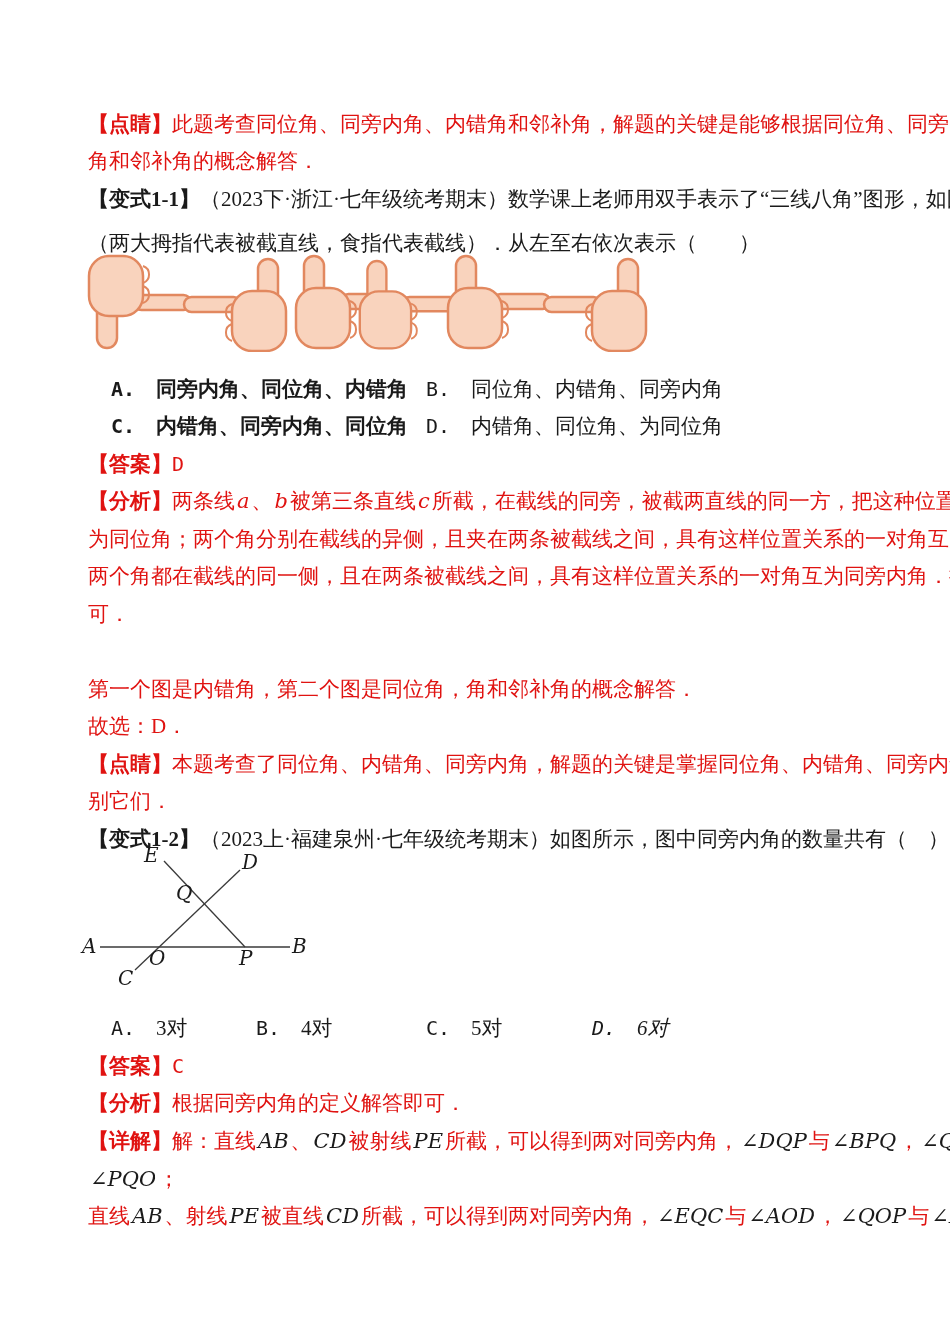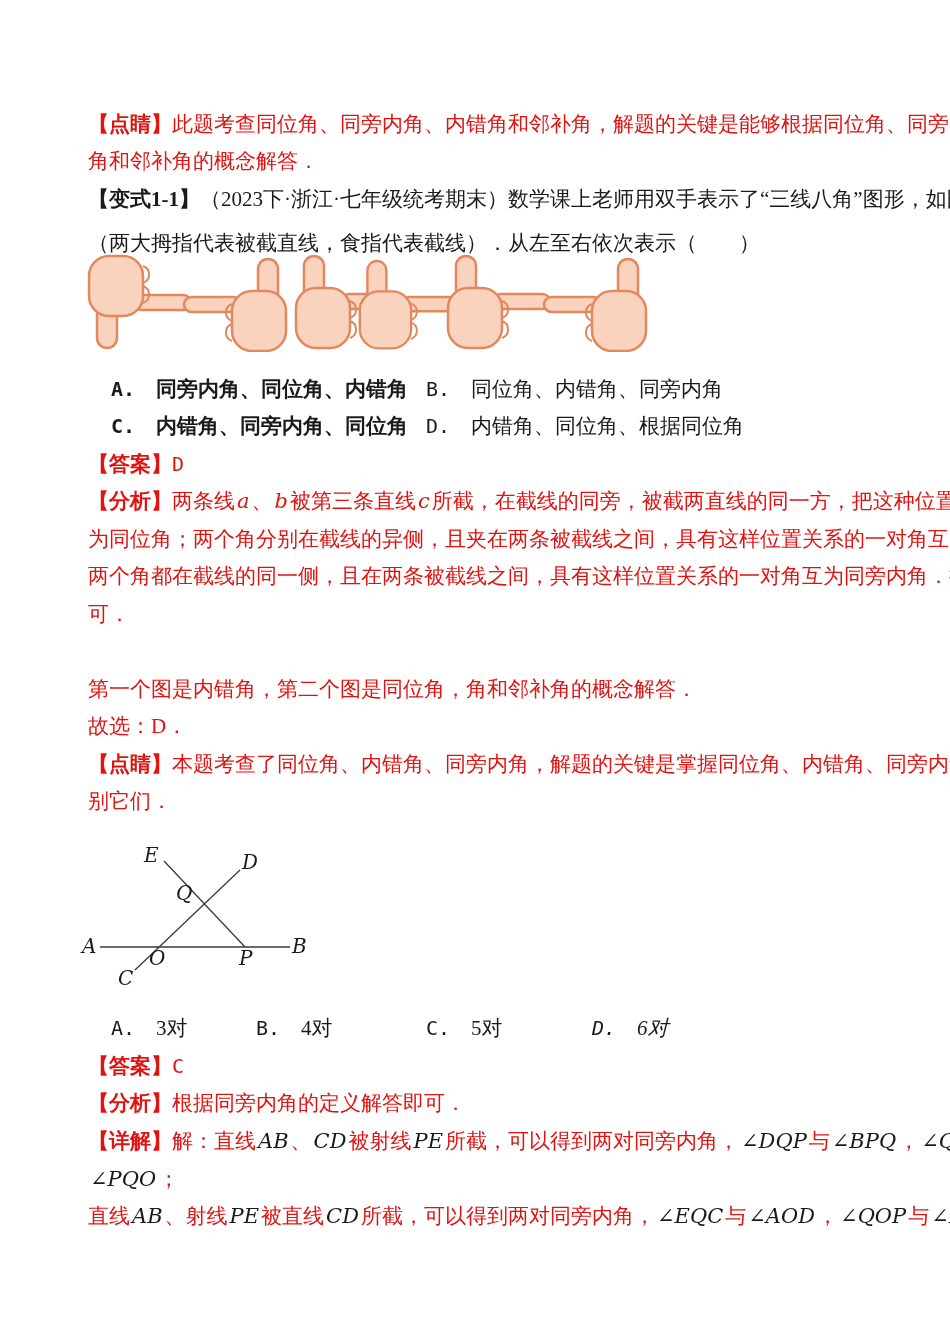--- a/index.html
+++ b/index.html
@@ -78,21 +78,21 @@
         </g>
     </svg>
   </div>
 
   <div class="line" style="top:376px">
     <span class="opt o1"><span class="opt-letter">A.</span>　<span>同旁内角、同位角、内错角</span></span>
     <span class="opt o2"><span class="opt-letter">B.</span>　<span>同位角、内错角、同旁内角</span></span>
   </div>
   <div class="line" style="top:413px">
     <span class="opt o1"><span class="opt-letter">C.</span>　<span>内错角、同旁内角、同位角</span></span>
-    <span class="opt o2"><span class="opt-letter">D.</span>　<span>内错角、同位角、根据同位角</span></span>
+    <span class="opt o2"><span class="opt-letter">D.</span>　<span>内错角、同位角、为同位角</span></span>
   </div>
 
   <div class="line red" style="top:451px">
     <span class="tag">【答案】</span><span class="ans-letter">D</span>
   </div>
 
   <div class="line red" style="top:488px">
     <span class="tag">【分析】</span><span>两条线</span><span class="math rm">a</span><span>、</span><span class="math rm">b</span><span>被第三条直线</span><span class="math rm">c</span><span>所截，在截线的同旁，被截两直线的同一方，把这种位置关系的角称</span>
   </div>
   <div class="line red" style="top:526px"><span>为同位角；两个角分别在截线的异侧，且夹在两条被截线之间，具有这样位置关系的一对角互为内错角；</span></div>
@@ -100,20 +100,23 @@
   <div class="line red" style="top:601px"><span>可．</span></div>
 
   <div class="line red" style="top:676px"><span>第一个图是内错角，第二个图是同位角，角和邻补角的概念解答．</span></div>
   <div class="line red" style="top:713px"><span>故选：D．</span></div>
 
   <div class="line red" style="top:751px">
     <span class="tag">【点睛】</span><span>本题考查了同位角、内错角、同旁内角，解题的关键是掌握同位角、内错角、同旁内角，并能区</span>
   </div>
   <div class="line red" style="top:788px"><span>别它们．</span></div>
 
+  <div class="line" style="top:826px">
+    <span class="tag">【变式1-2】</span><span>（2023上·福建泉州·七年级统考期末）如图所示，图中同旁内角的数量共有（　）</span>
+  </div>
 
   <div class="figure">
     <svg width="235" height="162" viewBox="0 0 235 162">
       <line class="geoline" x1="20" y1="104" x2="210" y2="104"></line>
       <line class="geoline" x1="55" y1="127" x2="160" y2="27"></line>
       <line class="geoline" x1="84" y1="18" x2="165" y2="104"></line>
       <text class="geolabel" x="2" y="110">A</text>
       <text class="geolabel" x="212" y="110">B</text>
       <text class="geolabel" x="38" y="142">C</text>
       <text class="geolabel" x="162" y="26">D</text>

